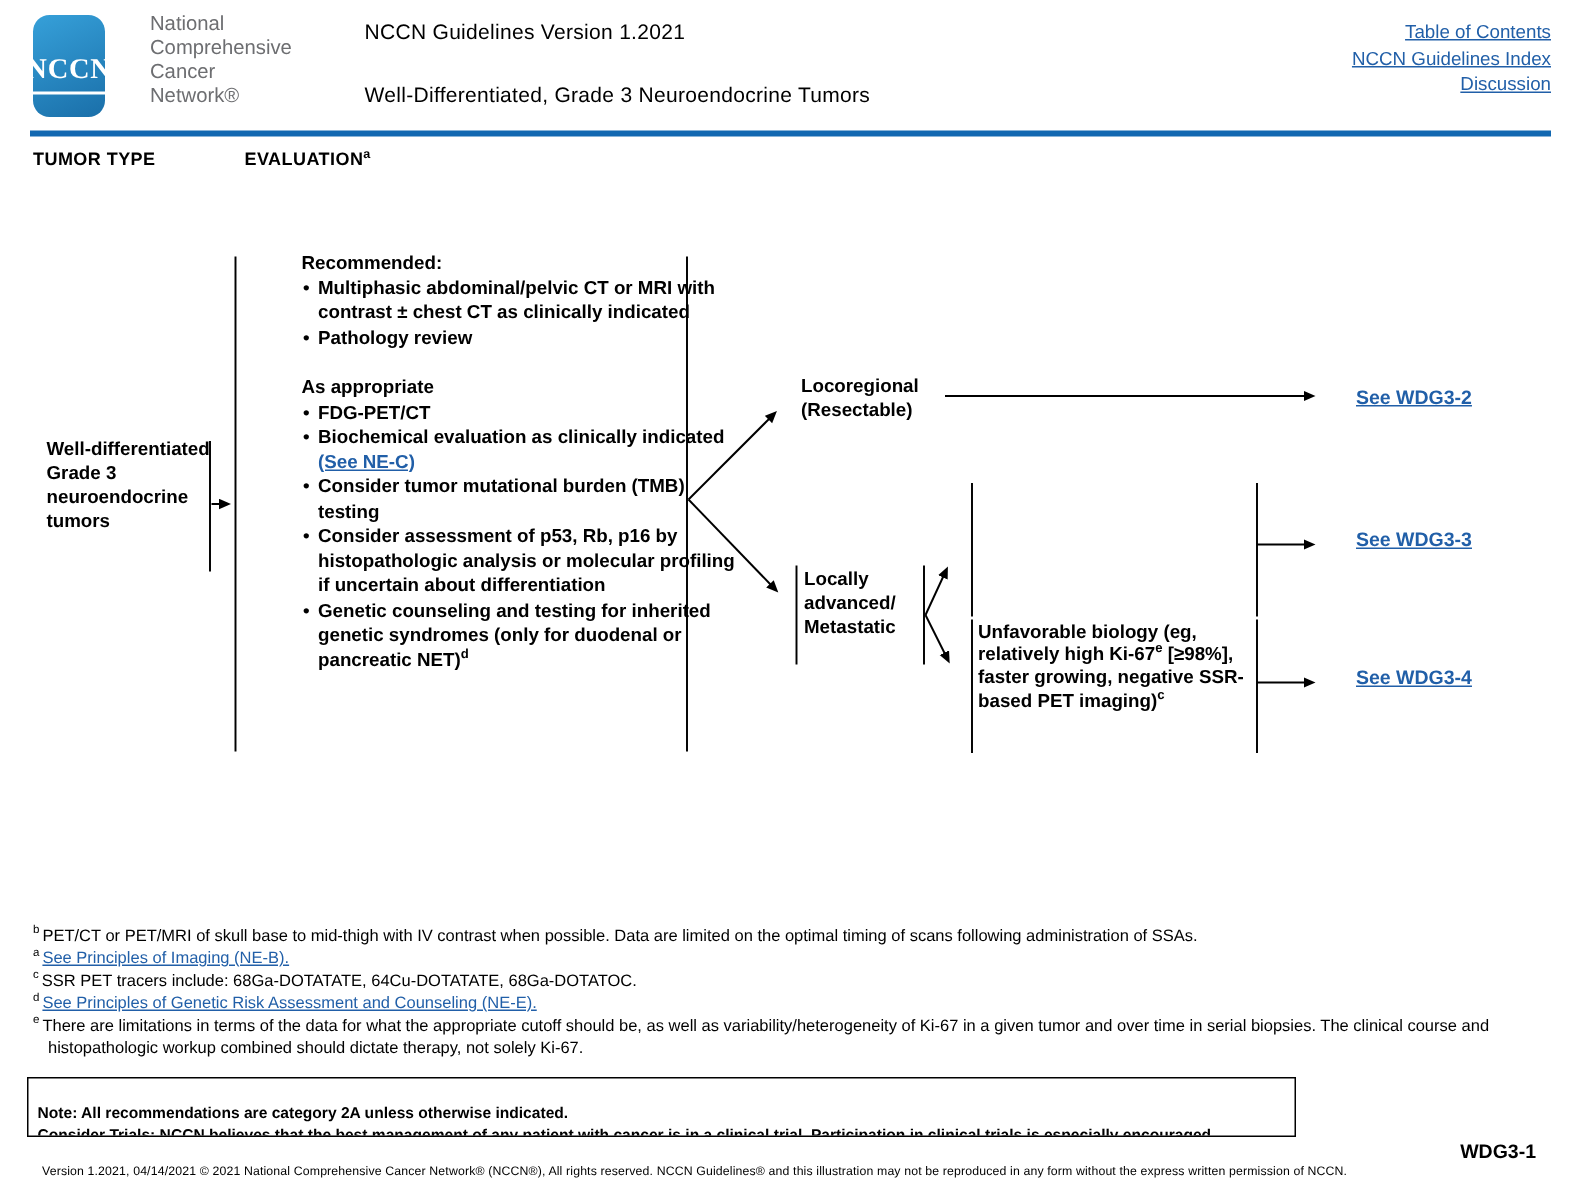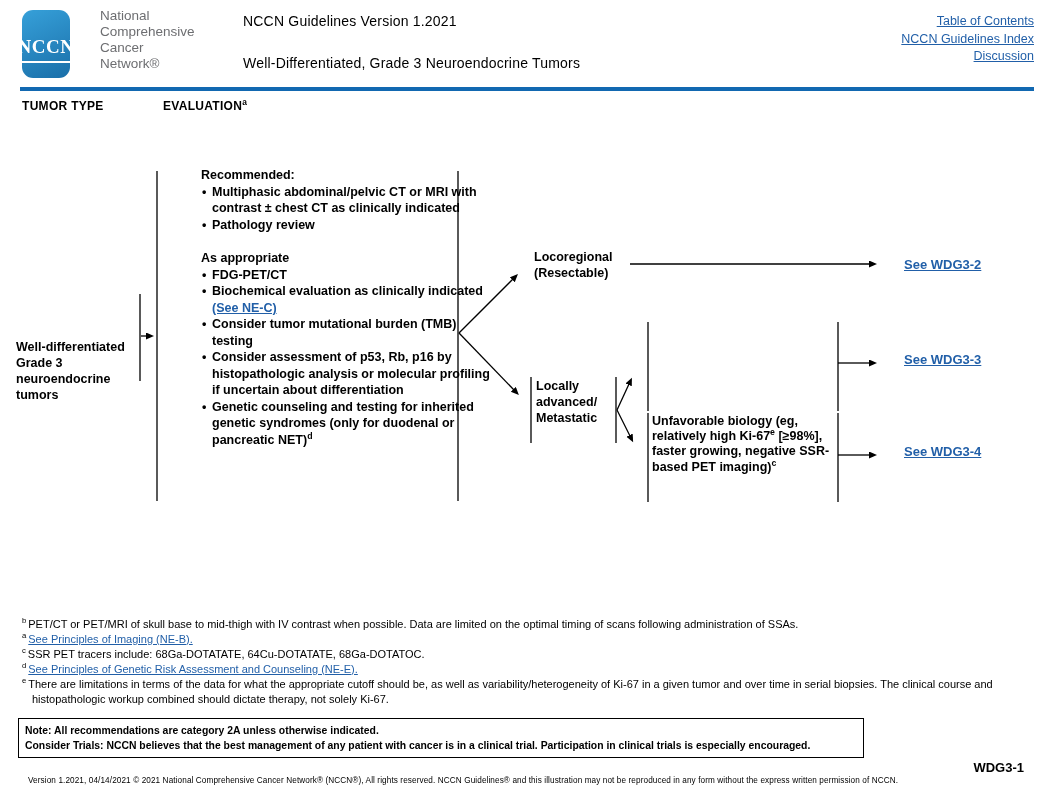--- a/index.html
+++ b/index.html
@@ -33,41 +33,41 @@
   .nav a{display:block;color:var(--link-blue);text-decoration:underline;cursor:pointer;}
   .rule{position:absolute;left:20px;top:87px;width:1014px;height:4px;background:var(--rule-blue);}
   .col-head{position:absolute;top:99px;font-size:12px;font-weight:bold;letter-spacing:.3px;}
   .col-tumor{left:22px;} .col-eval{left:163px;}
   sup{font-size:70%;line-height:0;}
   
   .connectors{position:absolute;left:0;top:0;pointer-events:none;}
   .ln{stroke:#000;stroke-width:1.3;fill:none;}
   .ar{marker-end:url(#ah);}
   .node{position:absolute;font-size:12.5px;font-weight:bold;line-height:16px;}
-  .node-tumor{left:16px;top:291px;width:116px;margin-top:48px;}
+  .node-tumor{left:31px;top:291px;width:116px;}
   .eval-block{left:161px;top:167px;width:294px;line-height:16.5px;margin-left:40px;}
   .bullet{position:relative;padding-left:11px;}
   .bullet::before{content:"\2022";position:absolute;left:1px;}
   .gap{height:17px;}
   .ilink{color:var(--link-blue);text-decoration:underline;cursor:pointer;}
   .node-loco{left:534px;top:250px;width:120px;line-height:15.5px;}
   .node-adv{left:536px;top:379px;width:80px;line-height:15.8px;}
   .node-fav{left:652px;top:324px;width:184px;line-height:15.2px;}
   .node-unfav{left:652px;top:414px;width:184px;line-height:15.2px;}
   .see-link{position:absolute;font-size:13px;font-weight:bold;color:var(--link-blue);text-decoration:underline;cursor:pointer;}
   .see-2{left:904px;top:257px;} .see-3{left:904px;top:352px;} .see-4{left:904px;top:444px;}
   
   .footnotes{position:absolute;left:22px;top:617px;width:1016px;font-size:11px;line-height:15px;}
   .fn-row{padding-left:10px;text-indent:-10px;}
   .fn-row sup{margin-right:2px;}
   .fn-link{color:var(--link-blue);text-decoration:underline;cursor:pointer;}
   
   .note-box{
     position:absolute;left:18px;top:718px;width:846px;height:40px;border:1.2px solid #000;
-    padding:4px 6px;font-size:10.4px;font-weight:bold;line-height:15px;white-space:nowrap;overflow:hidden;
+    padding:16px 6px;font-size:10.4px;font-weight:bold;line-height:15px;white-space:nowrap;overflow:hidden;
   }
   
   .footer-copy{position:absolute;left:28px;top:776px;font-size:8.2px;letter-spacing:.1px;}
   .page-code{position:absolute;right:24px;top:760px;font-size:13px;font-weight:bold;}
 </style>
 </head>
 <body>
 
 <div class="page">
 

